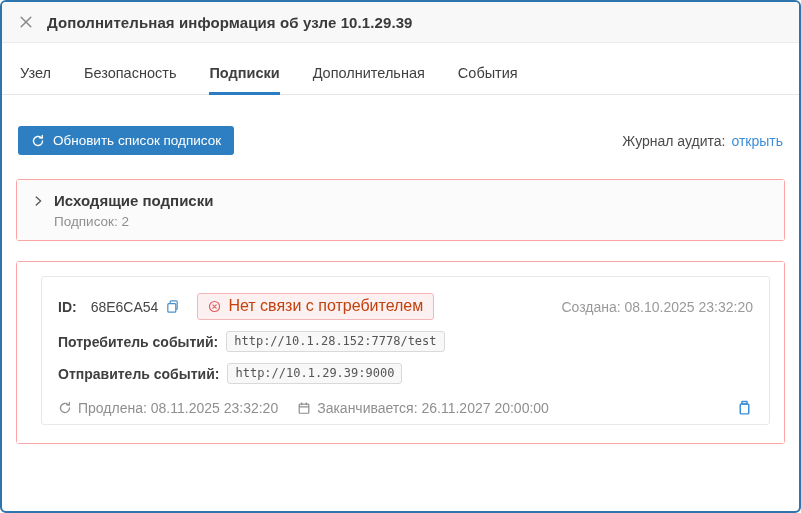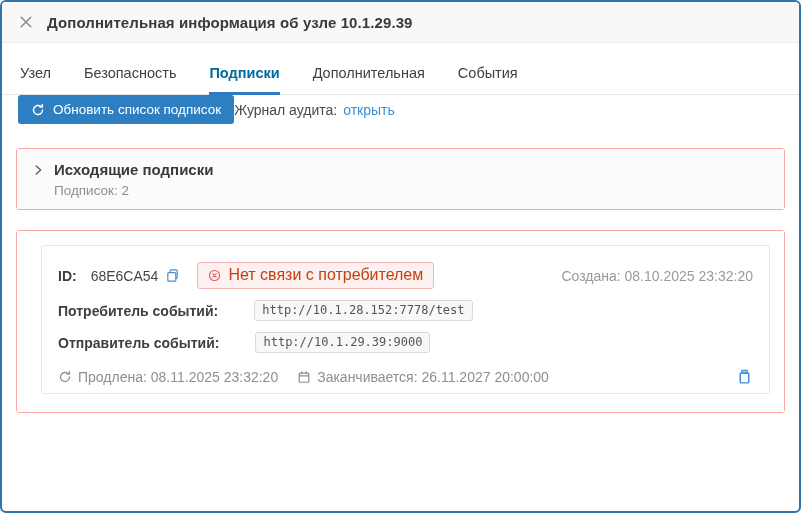--- a/index.html
+++ b/index.html
@@ -36,25 +36,26 @@
   }
   .tab {
     font-size: 14.5px; color: #3f3f3f;
     padding: 10px 0 11px;
     margin-right: 33px;
     border-bottom: 3px solid transparent;
     margin-bottom: -1px;
     cursor: pointer;
     white-space: nowrap;
   }
-  .tab.active { color: #0369a1; font-weight: bold; border-bottom-color: #2b7cc2; }
+  .tab.active { color: #404040; font-weight: bold; border-bottom-color: #2b7cc2; }
   
   .toolbar {
-    display: flex; align-items: center;
+    display: flex; justify-content: space-between; align-items: center;
     padding: 0 16px;
+    margin-top: 31px;
   }
   .refresh-btn {
     display: inline-flex; align-items: center; gap: 8px;
     background: #2e7fc1; color: #fff;
     border: none; border-radius: 3px;
     height: 29px; padding: 0 13px;
     font-size: 13.5px;
     font-family: "Liberation Sans", sans-serif;
     cursor: pointer;
   }
@@ -80,21 +81,21 @@
   .section-title { font-size: 15px; font-weight: bold; color: #3a3a3a; }
   .section-count { font-size: 13.5px; color: #8f8f8f; margin: 5px 0 0 23px; }
   .section-body { padding: 14px 14px 18px 24px; background: #fff; }
   
   .sub-card {
     border: 1px solid #e8e8e8;
     border-radius: 3px;
     padding: 16px 16px 8px;
   }
   .sub-row { display: flex; align-items: center; }
-  .sub-row + .sub-row { margin-top: 11px; gap: 28px; }
+  .sub-row + .sub-row { margin-top: 11px; }
   .id-label { font-size: 14px; font-weight: bold; color: #3f3f3f; margin-right: 14px; }
   .id-value { font-size: 14px; color: #454545; margin-right: 7px; }
   .copy-icon { width: 15px; height: 15px; color: #4e8fc7; cursor: pointer; display: flex; }
   .status-badge {
     display: inline-flex; align-items: center; gap: 7px;
     margin-left: 17px;
     border: 1px solid #f3b6b6;
     background: #fdf0f0;
     color: #c2410c;
     border-radius: 3px;

